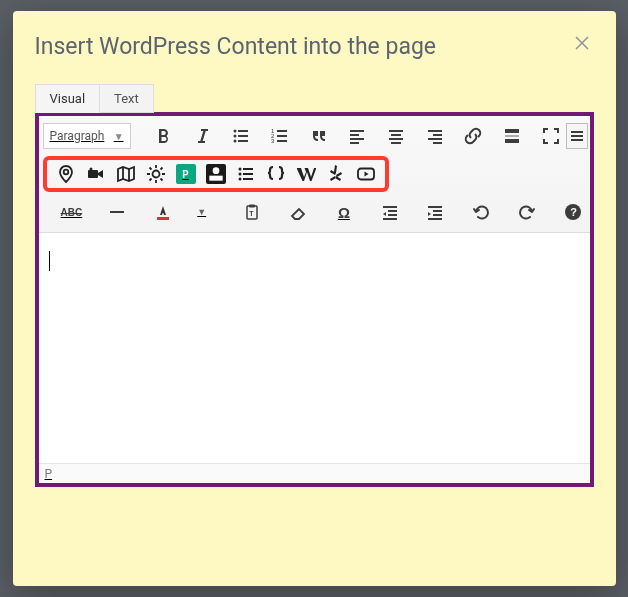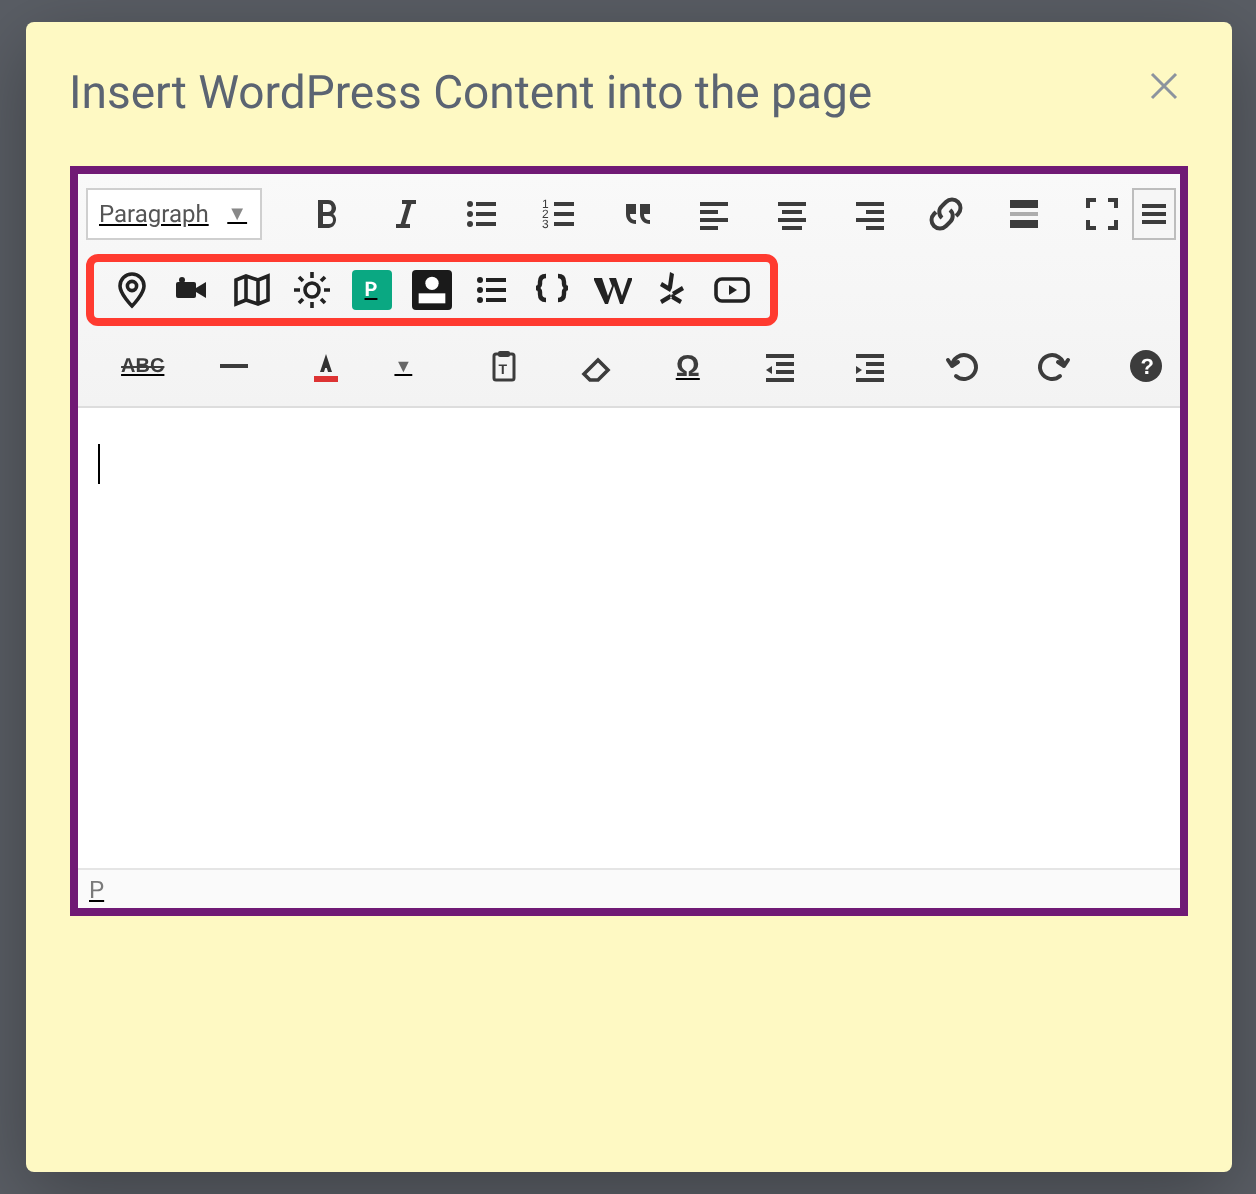--- a/index.html
+++ b/index.html
@@ -42,20 +42,22 @@
 <div class="modal">
   <h1 class="modal-title">Insert WordPress Content into the page</h1>
   <button class="close-btn">
     <svg viewBox="0 0 16 16" stroke="currentColor" stroke-width="1.5" fill="none">
         <path d="M2 2 L14 14 M14 2 L2 14"></path>
       </svg>
   </button>
 
   <div class="top-row">
     <div class="tabs">
+      <div class="tab active">Visual</div>
+      <div class="tab">Text</div>
     </div>
   </div>
 
   <div class="editor-wrap">
     <div class="toolbar">
 
       <div class="row1">
         <div class="para-select">
           <span>Paragraph</span>
           <span class="tri">▼</span>

